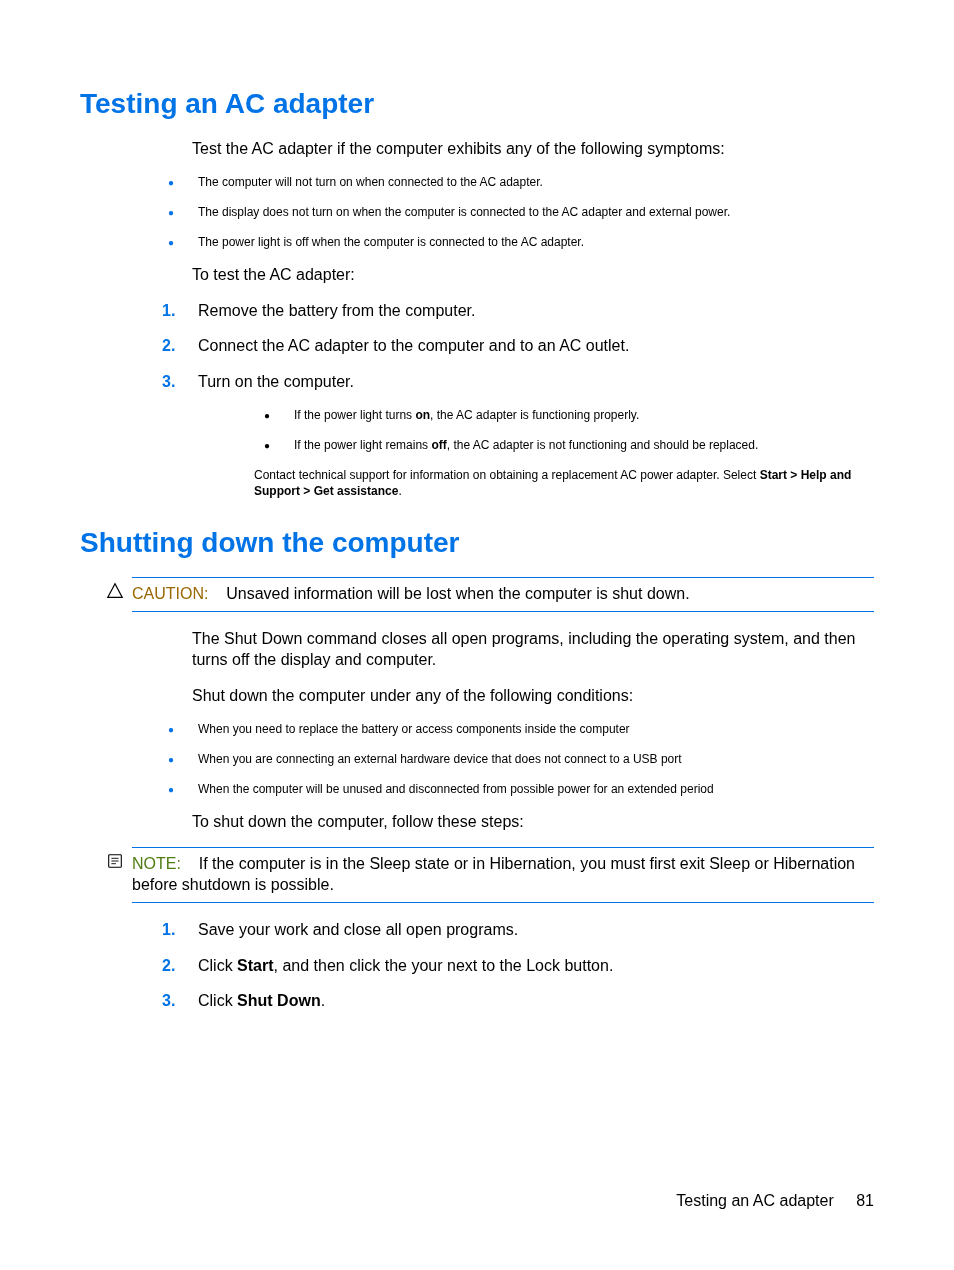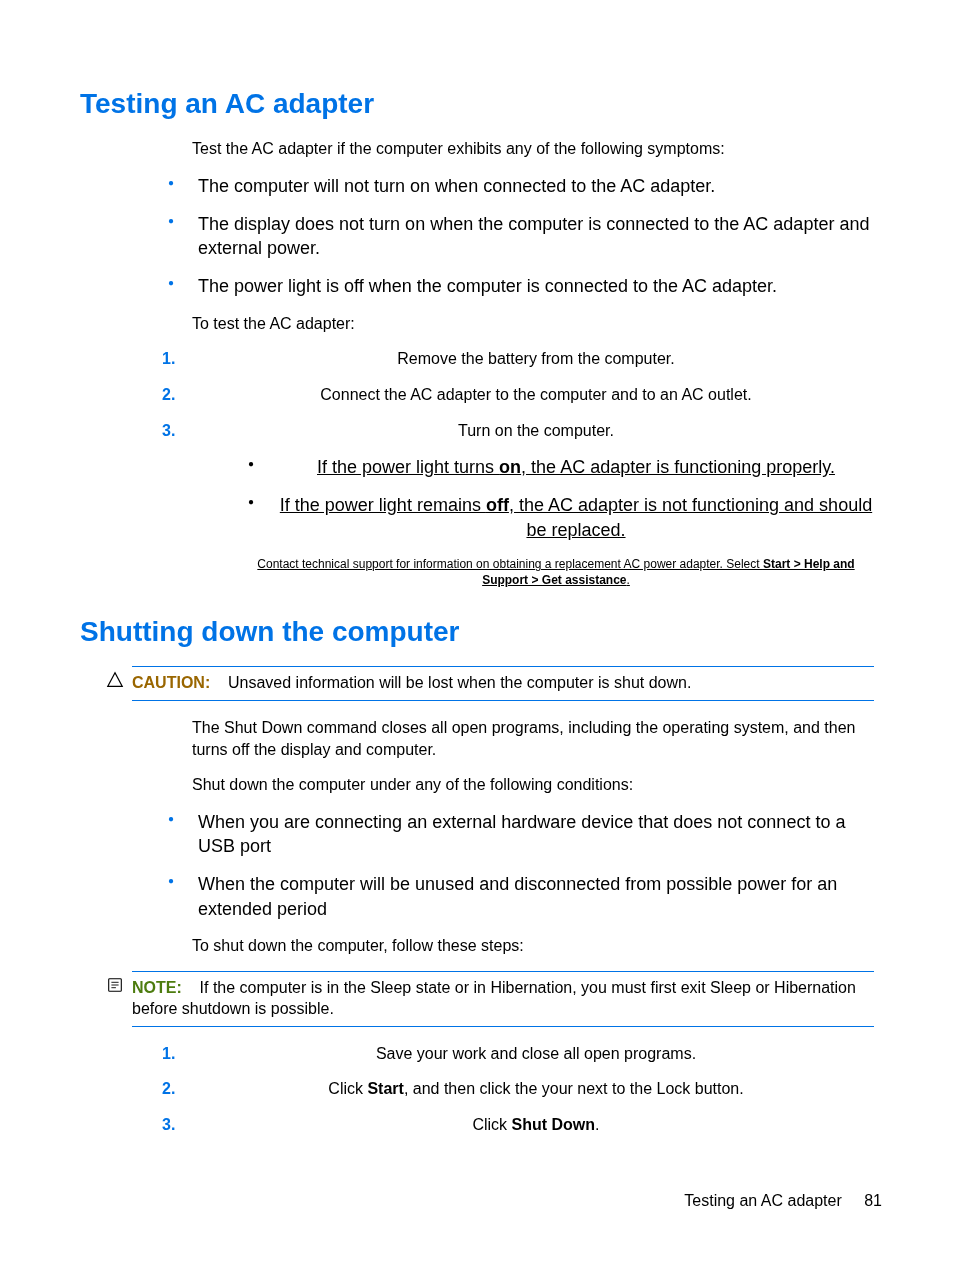--- a/index.html
+++ b/index.html
@@ -2,38 +2,38 @@
 <html><head>
 <meta charset="utf-8">
 <style>
   * { box-sizing: border-box; margin: 0; padding: 0; }
   html, body { width: 954px; height: 1270px; background: #fff; font-family: Arial, Helvetica, sans-serif; color: #000; }
   .page { position: relative; width: 954px; height: 1270px; padding: 88px 80px 60px 80px; }
   h1.section-heading { color: #0073e6; font-size: 28px; font-weight: bold; margin-bottom: 18px; }
   .body-indent { margin-left: 78px; }
   p.para { font-size: 16px; line-height: 1.35; margin-bottom: 14px; margin-left: 34px; }
   ul.bullets { list-style: none; margin-bottom: 14px; }
-  ul.bullets > li { position: relative; padding-left: 40px; font-size: 18px; line-height: 1.35; margin-bottom: 14px; }
+  ul.bullets > li { position: relative; padding-left: 40px; font-size: 12px; line-height: 1.35; margin-bottom: 14px; }
   ul.bullets > li::before { content: "●"; position: absolute; left: 10px; top: 2px; color: #0073e6; font-size: 10px; }
   ol.numbered { list-style: none; counter-reset: item; margin-bottom: 10px; }
-  ol.numbered > li { position: relative; padding-left: 40px; font-size: 16px; line-height: 1.35; margin-bottom: 14px; counter-increment: item; text-align: center; }
+  ol.numbered > li { position: relative; padding-left: 40px; font-size: 16px; line-height: 1.35; margin-bottom: 14px; counter-increment: item; }
   ol.numbered > li::before { content: counter(item) "."; position: absolute; left: 4px; top: 0; color: #0073e6; font-weight: bold; font-size: 16px; }
-  .sub-indent { margin-left: 40px; text-decoration: underline; }
+  .sub-indent { margin-left: 56px; }
   .sub-indent ul.bullets > li::before { color: #000; }
   .callout { margin-left: 52px; border-top: 1px solid #0073e6; border-bottom: 1px solid #0073e6; padding: 5px 0 6px 0; position: relative; font-size: 16px; line-height: 1.35; }
   .callout .icon { position: absolute; left: -26px; top: 4px; width: 20px; height: 20px; }
-  .callout .label { font-weight: bold; }
+  .callout .label { font-weight: normal; }
   .caution-label { color: #996600; }
   .note-label { color: #4d7c0f; }
   .callout-body { padding-left: 0; }
   .bold { font-weight: bold; }
   .section2 { margin-top: 28px; }
   .after-callout { margin-top: 16px; }
   .body-indent2 { margin-left: 78px; }
-  .footer { position: absolute; bottom: 60px; right: 72px; font-size: 16px; }
+  .footer { position: absolute; bottom: 60px; right: 80px; font-size: 16px; }
   .footer .pg { margin-left: 18px; }
   .sub-para { font-size: 12px; line-height: 1.35; margin-top: 4px; margin-bottom: 14px; }
 </style>
 </head>
 <body>
 
 <div class="page">
 
   <h1 class="section-heading">Testing an AC adapter</h1>
 
@@ -84,20 +84,21 @@
         <span>&nbsp;&nbsp;</span>
         <span>Unsaved information will be lost when the computer is shut down.</span>
       </span>
     </div>
 
     <div class="body-indent2 after-callout">
       <p class="para">The Shut Down command closes all open programs, including the operating system, and then turns off the display and computer.</p>
       <p class="para">Shut down the computer under any of the following conditions:</p>
 
       <ul class="bullets">
+        <li>When you need to replace the battery or access components inside the computer</li>
         <li>When you are connecting an external hardware device that does not connect to a USB port</li>
         <li>When the computer will be unused and disconnected from possible power for an extended period</li>
       </ul>
 
       <p class="para">To shut down the computer, follow these steps:</p>
     </div>
 
     <div class="callout">
       <span class="icon">
         <svg viewBox="0 0 20 20" width="18" height="18">

